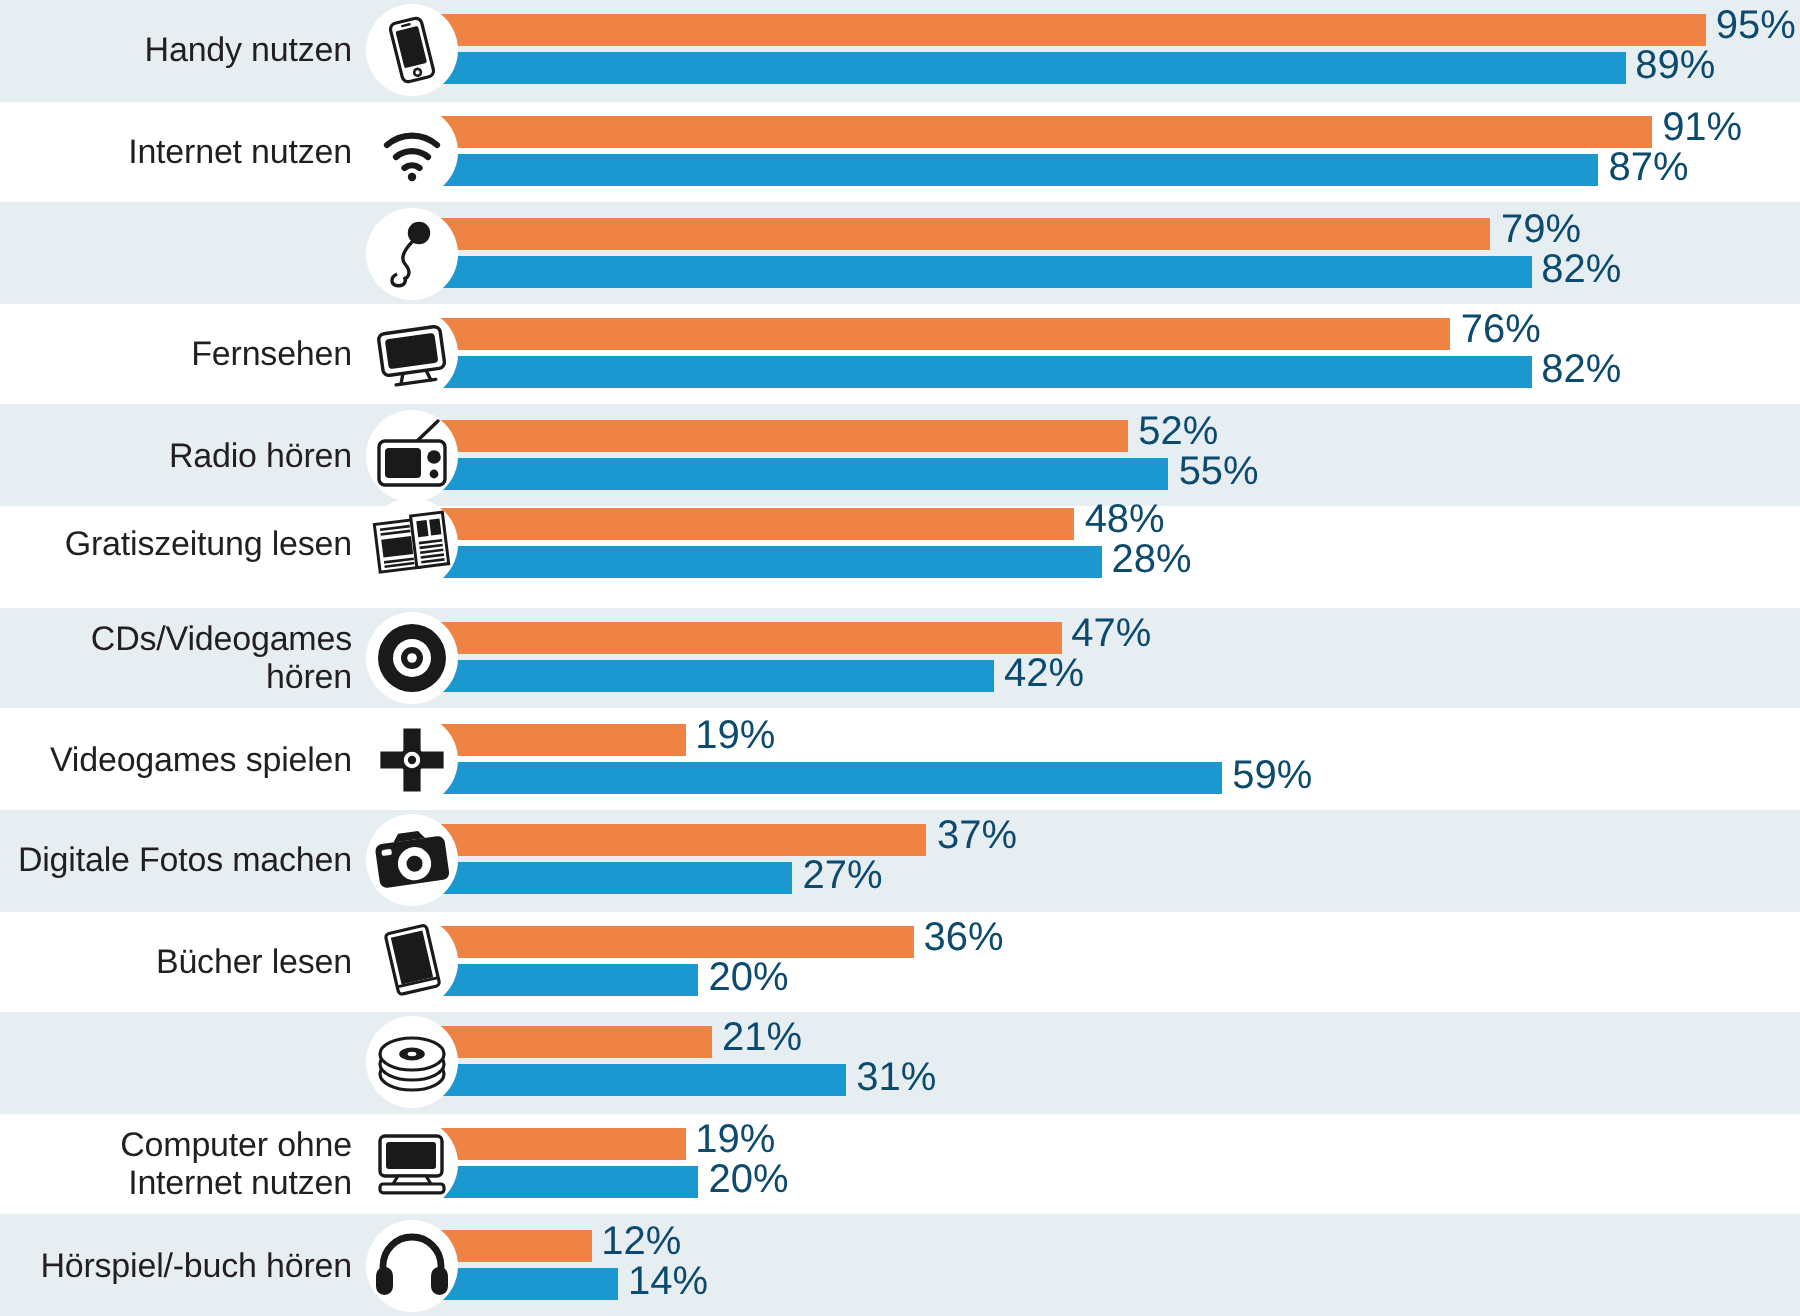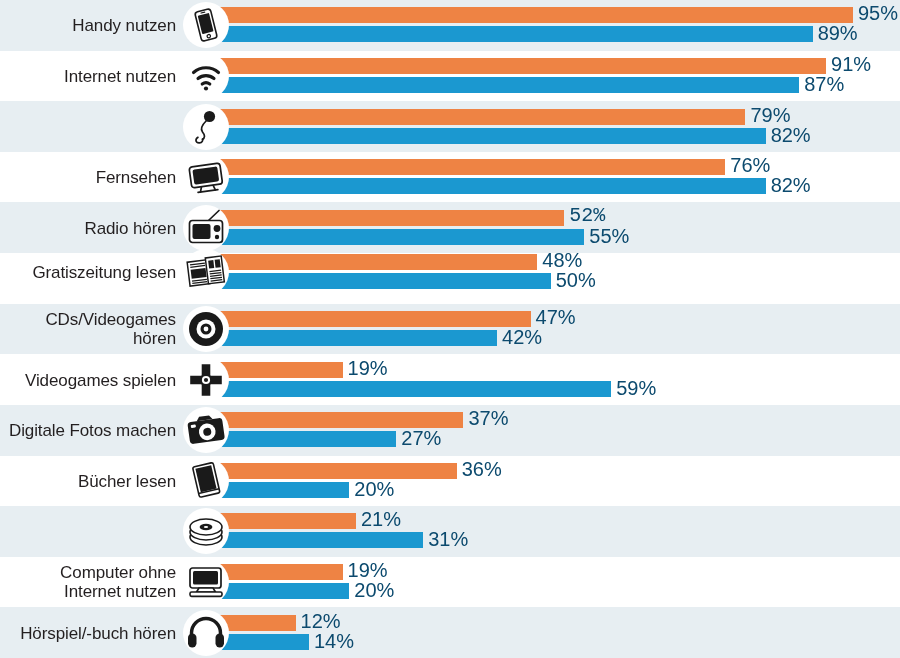--- a/index.html
+++ b/index.html
@@ -161,21 +161,21 @@
         <svg width="40" height="40" viewBox="0 0 40 40">
       <path d="M22 13 L33 2.5" stroke="#1a1a1a" stroke-width="1.7" stroke-linecap="round"></path>
       <rect x="3.5" y="12.5" width="33" height="22" rx="3" fill="#fff" stroke="#1a1a1a" stroke-width="1.7"></rect>
       <rect x="6.5" y="16" width="18" height="15" rx="2" fill="#1a1a1a"></rect>
       <circle cx="31" cy="20.5" r="3.4" fill="#1a1a1a"></circle>
       <circle cx="31" cy="29" r="2.2" fill="#1a1a1a"></circle>
         </svg>
       </div>
       <div class="bars">
         <div class="bar top" style="width: 349.18px; background: rgb(238, 131, 68);"></div>
-        <div class="vlabel top" style="left: 354.18px; font-family: Liberation Mono, monospace;">52%</div>
+        <div class="vlabel top" style="left: 354.18px;">52%</div>
         <div class="bar bot" style="width: 369.325px; background: rgb(27, 152, 208);"></div>
         <div class="vlabel bot" style="left: 374.325px;">55%</div>
       </div>
     </div>
     <div class="row" style="height: 38px; top: 253.077px; position: absolute;">
       <div class="stripe" style="background: rgb(255, 255, 255);"></div>
       <div class="label">Gratiszeitung lesen</div>
       <div class="icon-wrap">
         <svg width="40" height="40" viewBox="0 0 40 40">
       <g transform="rotate(-7 20 20)">
@@ -190,21 +190,21 @@
         <g stroke="#1a1a1a" stroke-width="1.3">
               <path d="M23.5 20h11.7M23.5 22.4h11.7M23.5 24.8h11.7M23.5 27.2h11.7M23.5 29.6h11.7"></path>
             </g>
       </g>
         </svg>
       </div>
       <div class="bars">
         <div class="bar top" style="width: 322.32px; background: rgb(238, 131, 68);"></div>
         <div class="vlabel top" style="left: 327.32px;">48%</div>
         <div class="bar bot" style="width: 335.75px; background: rgb(27, 152, 208);"></div>
-        <div class="vlabel bot" style="left: 340.75px;">50%</div>
+        <div class="vlabel bot" style="left: 340.75px;">28%</div>
       </div>
     </div>
     <div class="row" style="height: 50.6154px; top: 303.692px; position: absolute;">
       <div class="stripe" style="background: rgb(231, 238, 242);"></div>
       <div class="label">CDs/Videogames hören</div>
       <div class="icon-wrap">
         <svg width="40" height="40" viewBox="0 0 40 40">
       <circle cx="20" cy="20" r="17" fill="#1a1a1a"></circle>
       <circle cx="20" cy="20" r="9.5" fill="#fff"></circle>
       <circle cx="20" cy="20" r="5.5" fill="#1a1a1a"></circle>

